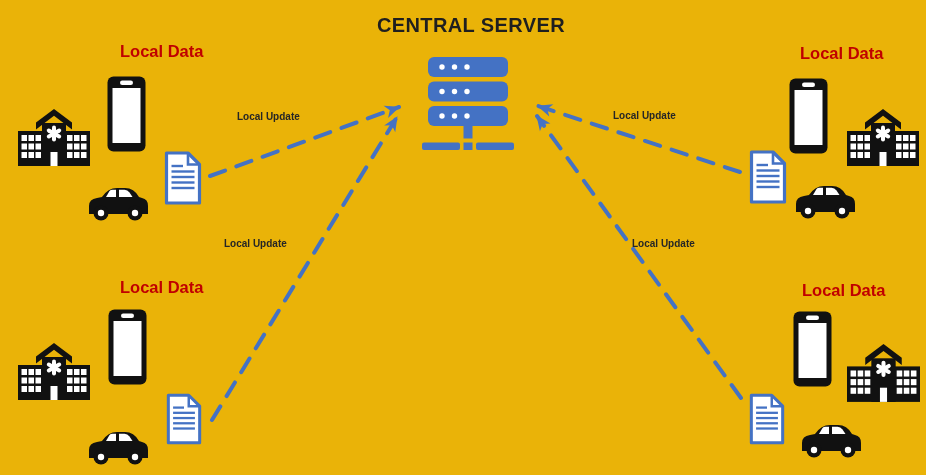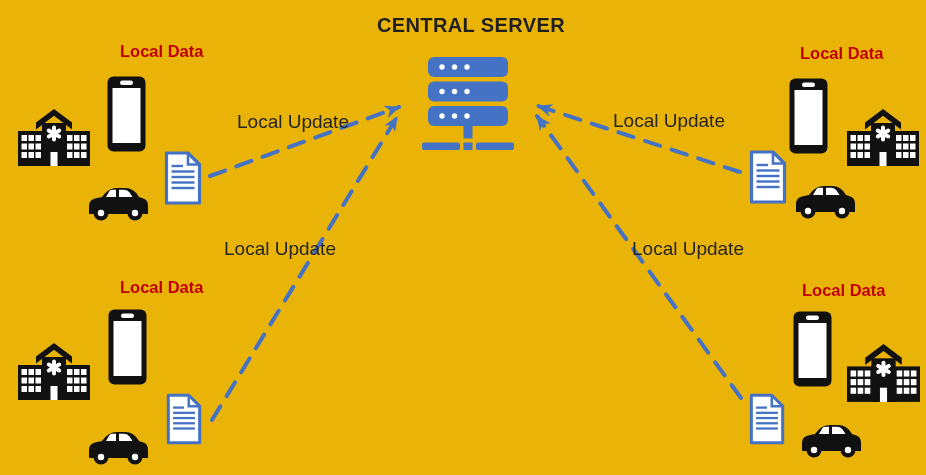--- a/index.html
+++ b/index.html
@@ -25,22 +25,22 @@
   .local-data-label {
     position: absolute;
     font-size: 16.5px;
     font-weight: 700;
     color: #C00000;
     white-space: nowrap;
     margin-left: 32px;
   }
   .update-label {
     position: absolute;
-    font-size: 19px;
-    font-weight: 400;
+    font-size: 10px;
+    font-weight: 700;
     color: #262626;
     white-space: nowrap;
   }
   .icon { position: absolute; display: block; }
   svg { display: block; }
   .blk { fill: #111111; }
   .blu { fill: #4472C4; }
   #arrow-layer { position: absolute; left: 0; top: 0; }
 </style>
 </head>

